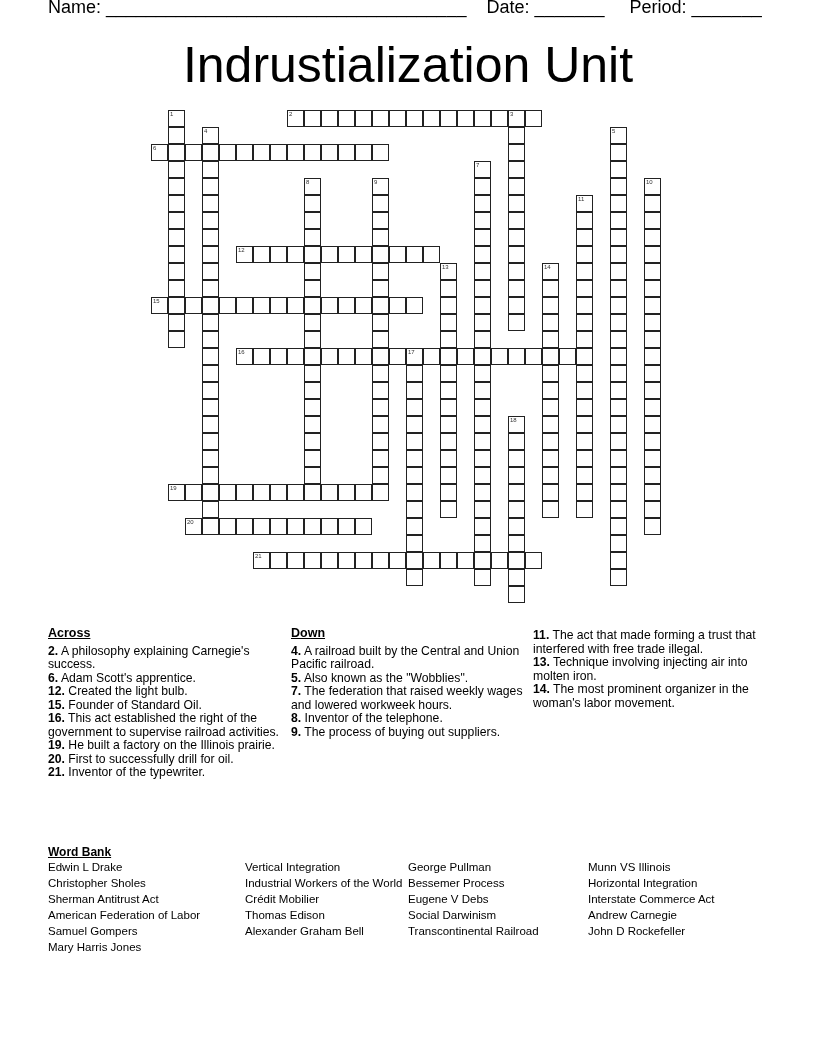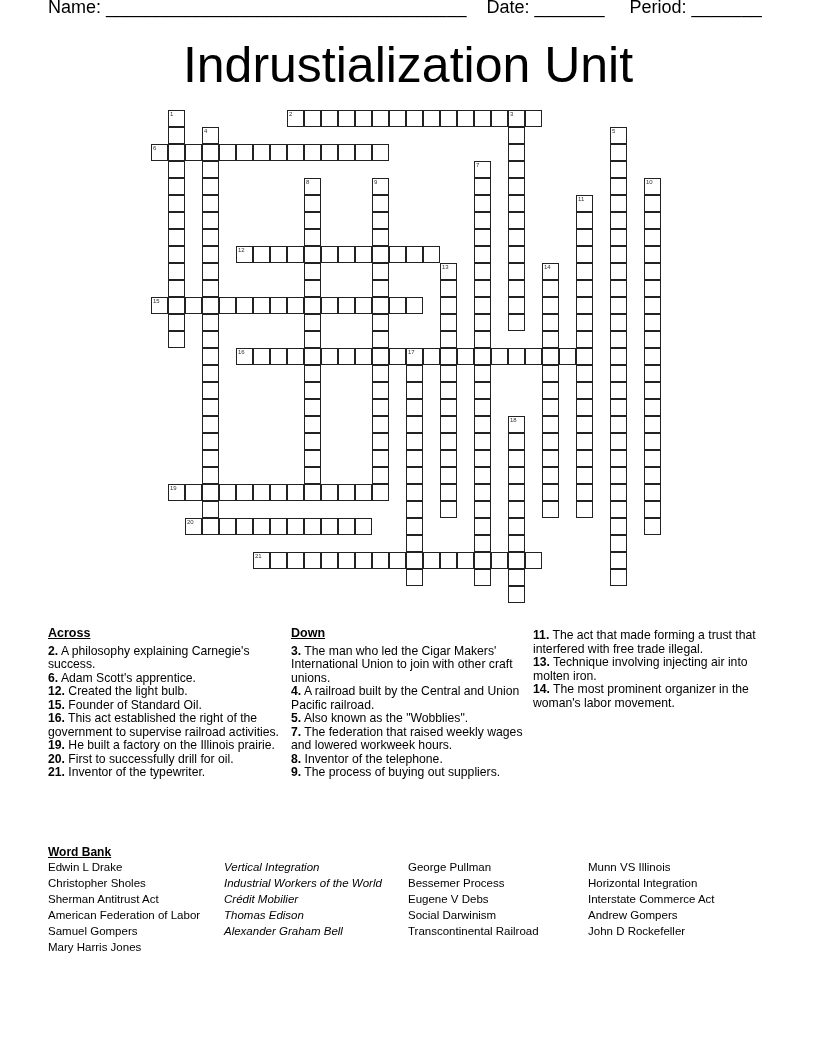--- a/index.html
+++ b/index.html
@@ -414,21 +414,20 @@
       <div class="clue"><b>16.</b> This act established the right of the government to supervise railroad activities.</div>
       <div class="clue"><b>19.</b> He built a factory on the Illinois prairie.</div>
       <div class="clue"><b>20.</b> First to successfully drill for oil.</div>
       <div class="clue"><b>21.</b> Inventor of the typewriter.</div>
     </div>
 </div>
 
 <div class="clues" style="left:291px;width:235px;">
   <h3>Down</h3>
   <div id="down-list">
-      <div class="clue"><b>3.</b> The man who led the Cigar Makers' International Union to join with other craft unions.</div>
       <div class="clue"><b>4.</b> A railroad built by the Central and Union Pacific railroad.</div>
       <div class="clue"><b>5.</b> Also known as the "Wobblies".</div>
       <div class="clue"><b>7.</b> The federation that raised weekly wages and lowered workweek hours.</div>
       <div class="clue"><b>8.</b> Inventor of the telephone.</div>
       <div class="clue"><b>9.</b> The process of buying out suppliers.</div>
     </div>
 </div>
 
 <div class="clues" style="left:533px;top:629px;width:240px;">
   <div id="down-list-2">
@@ -441,34 +440,34 @@
 <div class="wb-h">Word Bank</div>
 <div id="wb">
     <div class="wb" style="left: 48px; top: 859px;">
       <div>Edwin L Drake</div>
       <div>Christopher Sholes</div>
       <div>Sherman Antitrust Act</div>
       <div>American Federation of Labor</div>
       <div>Samuel Gompers</div>
       <div>Mary Harris Jones</div>
     </div>
-    <div class="wb" style="left: 224px; top: 859px; font-style: italic;">
+    <div class="wb" style="left: 245px; top: 859px;">
       <div>Vertical Integration</div>
       <div>Industrial Workers of the World</div>
       <div>Crédit Mobilier</div>
       <div>Thomas Edison</div>
       <div>Alexander Graham Bell</div>
     </div>
     <div class="wb" style="left: 408px; top: 859px;">
       <div>George Pullman</div>
       <div>Bessemer Process</div>
       <div>Eugene V Debs</div>
       <div>Social Darwinism</div>
       <div>Transcontinental Railroad</div>
     </div>
     <div class="wb" style="left: 588px; top: 859px;">
       <div>Munn VS Illinois</div>
       <div>Horizontal Integration</div>
       <div>Interstate Commerce Act</div>
-      <div>Andrew Gompers</div>
+      <div>Andrew Carnegie</div>
       <div>John D Rockefeller</div>
     </div>
   </div>
 
 </body></html>

